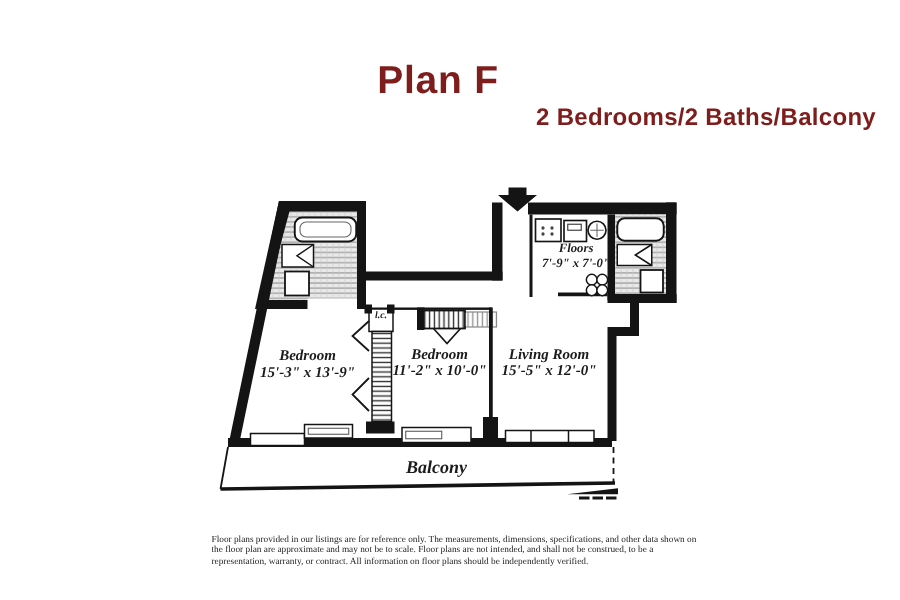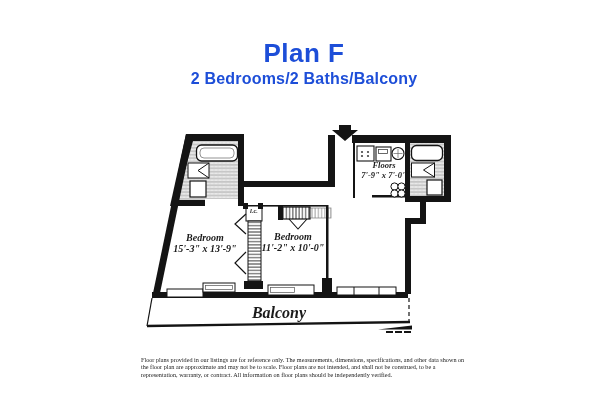--- a/index.html
+++ b/index.html
@@ -1,32 +1,32 @@
 <!DOCTYPE html>
 <html><head>
 <meta charset="utf-8">
 <style>
   html,body{margin:0;padding:0;background:#fff;}
   .page{position:relative;width:600px;height:400px;background:#ffffff;overflow:hidden;
         font-family:"Liberation Sans",sans-serif;}
   
-  .title-wrap{position:absolute;top:38px;left:12px;width:584px;text-align:center;color:#1d4ed8;}
+  .title-wrap{position:absolute;top:38px;left:0;width:584px;text-align:right;color:#7f1d1d;}
   .title-row{display:flex;justify-content:center;align-items:baseline;gap:8px;}
   .plan-name{font-size:26px;font-weight:800;letter-spacing:.5px;}
   .floors{font-size:12.5px;font-weight:700;}
   .subtitle{font-size:16px;font-weight:700;margin-top:1px;letter-spacing:.2px;}
   
   .room-label{position:absolute;text-align:center;font-family:"Liberation Serif",serif;
               font-style:italic;font-weight:bold;color:#1b1b1b;}
   .lbl-bedroom1{left:153px;top:233px;width:104px;font-size:10px;line-height:10.5px;}
   .lbl-bedroom2{left:247px;top:232px;width:92px;font-size:10px;line-height:10.5px;}
   .lbl-living{left:320px;top:232px;width:92px;font-size:10px;line-height:10.5px;}
   .lbl-kitchen{left:351px;top:161px;width:66px;font-size:8.5px;line-height:9.5px;}
   .lbl-lc{left:245px;top:207px;width:18px;font-size:6.5px;line-height:7px;}
-  .lbl-balcony{left:248px;top:304px;width:62px;font-size:16px;}
+  .lbl-balcony{left:260px;top:304px;width:62px;font-size:12px;}
   
   .disclaimer{position:absolute;left:141px;top:356px;font-family:"Liberation Serif",serif;
               font-size:6.2px;line-height:7.4px;color:#222;}
   .disclaimer div{white-space:nowrap;}
   svg{position:absolute;left:0;top:0;}
 </style>
 </head>
 <body>
 
 <div class="page">
@@ -178,20 +178,24 @@
   </svg>
 
   <div class="room-label lbl-bedroom1">
     <div>Bedroom</div>
     <div>15'-3" x 13'-9"</div>
   </div>
   <div class="room-label lbl-bedroom2">
     <div>Bedroom</div>
     <div>11'-2" x 10'-0"</div>
   </div>
+  <div class="room-label lbl-living">
+    <div>Living Room</div>
+    <div>15'-5" x 12'-0"</div>
+  </div>
   <div class="room-label lbl-kitchen">
     <div>Floors</div>
     <div>7'-9" x 7'-0"</div>
   </div>
   <div class="room-label lbl-lc">l.c.</div>
   <div class="room-label lbl-balcony">Balcony</div>
 
   <div class="disclaimer">
     <div>Floor plans provided in our listings are for reference only.  The measurements, dimensions, specifications, and other data shown on</div>
     <div>the floor plan are approximate and may not be to scale.  Floor plans are not intended, and shall not be construed, to be a</div>

